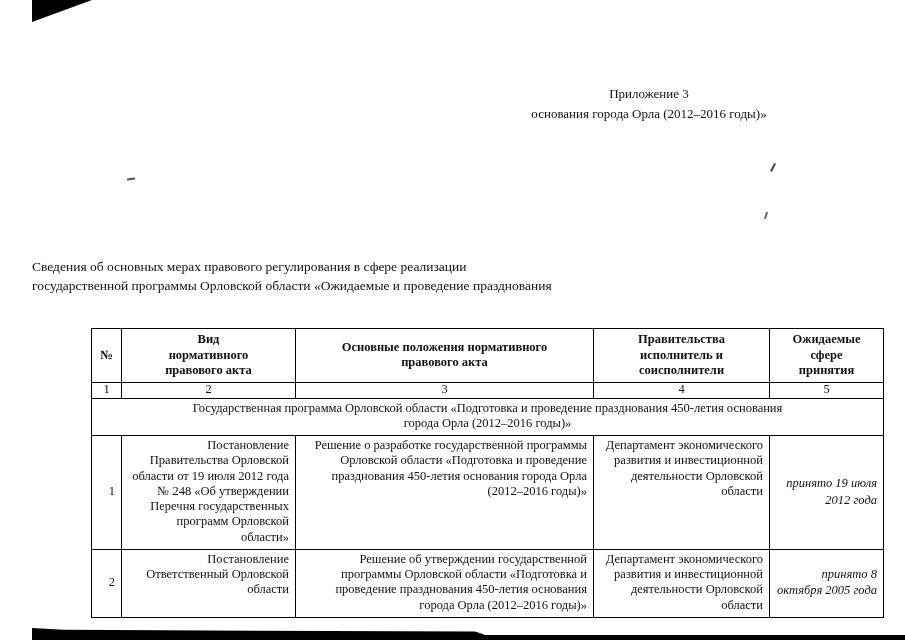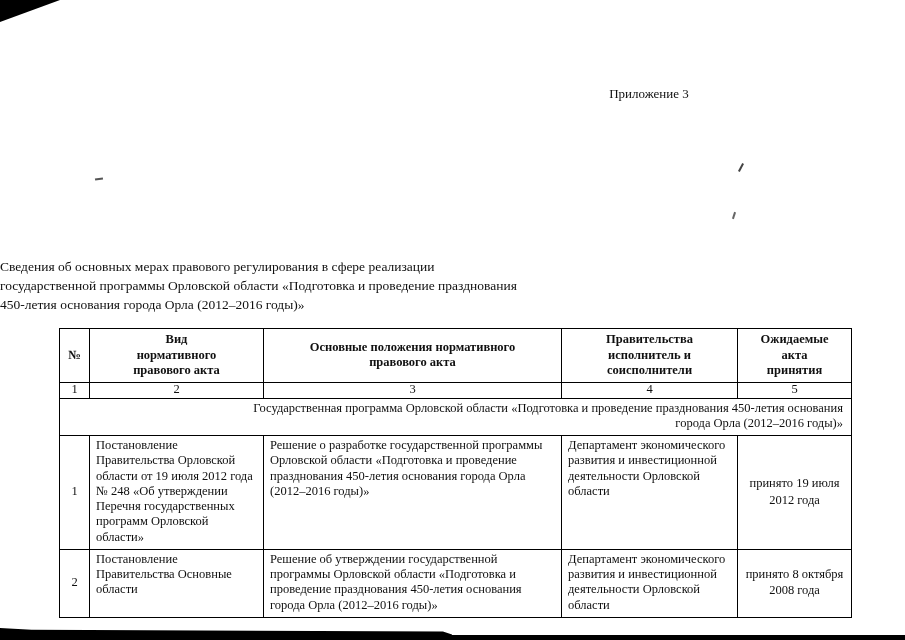--- a/index.html
+++ b/index.html
@@ -1,21 +1,21 @@
 <!DOCTYPE html>
 <html><head>
 <meta charset="utf-8">
 <style>
   html,body{margin:0;padding:0;}
   body{
     width:905px;height:640px;position:relative;overflow:hidden;
     background:#ffffff;color:#101010;
     font-family:"Liberation Serif", serif;
   }
-  .page{position:absolute;inset:0;}
+  .page{position:absolute;inset:0;margin-left:32px;}
 
   
   .corner-top-left{
     position:absolute;top:0;left:0;width:60px;height:22px;background:#000;
     clip-path:polygon(0 0,100% 0,0 100%);
   }
   .bottom-band-left{
     position:absolute;bottom:0;left:0;width:452px;height:12px;background:#000;
     clip-path:polygon(0 0,7% 15%,98% 30%,100% 55%,100% 100%,0 100%);
   }
@@ -44,45 +44,45 @@
   table{
     border-collapse:collapse;table-layout:fixed;width:792px;
     font-size:12.5px;line-height:1.22;
   }
   td,th{
     border:1px solid #000;padding:2px 6px;
     white-space:pre-line;vertical-align:top;overflow:hidden;
   }
   th{font-weight:bold;text-align:center;vertical-align:middle;padding:3px 4px;line-height:1.25;}
   tr.num-row td{text-align:center;padding:0 2px 1px;line-height:1.1;}
-  tr.section-row td{text-align:right;padding:2px 8px 4px;}
+  tr.section-row td{text-align:center;padding:2px 8px 4px;}
   td.col-num{text-align:center;vertical-align:middle;}
-  td.col-term{text-align:center;vertical-align:middle;line-height:1.35;}
-  tr.data-row td{padding:2px 6px 4px;}
+  td.col-term{text-align:center;vertical-align:middle;line-height:1.35;font-style:italic;}
+  tr.data-row td{padding:2px 6px 4px;text-align:right;}
 </style>
 </head>
 <body>
 
 <div class="page">
 
   <div class="corner-top-left"></div>
   <div class="bottom-band-left"></div>
   <div class="bottom-band-right"></div>
   <div class="speck speck-a"></div>
   <div class="speck speck-b"></div>
   <div class="speck speck-c"></div>
 
   <div class="appendix">
     <div>Приложение 3</div>
+    <div>основания города Орла (2012–2016 годы)»</div>
   </div>
 
   <div class="doc-title">
     <div>Сведения об основных мерах правового регулирования в сфере реализации</div>
-    <div>государственной программы Орловской области «Подготовка и проведение празднования</div>
-    <div>450-летия основания города Орла (2012–2016 годы)»</div>
+    <div>государственной программы Орловской области «Ожидаемые и проведение празднования</div>
   </div>
 
   <div class="table-wrap">
     <table>
       <colgroup>
         <col style="width:30px">
         <col style="width:174px">
         <col style="width:298px">
         <col style="width:176px">
         <col style="width:114px">
@@ -92,21 +92,21 @@
           <th>№</th>
           <th>Вид
 нормативного
 правового акта</th>
           <th>Основные положения нормативного
 правового акта</th>
           <th>Правительства
 исполнитель и
 соисполнители</th>
           <th>Ожидаемые
-акта
+сфере
 принятия</th>
         </tr>
         <tr class="num-row">
           <td>1</td>
           <td>2</td>
           <td>3</td>
           <td>4</td>
           <td>5</td>
         </tr>
         <tr class="section-row">
@@ -115,22 +115,22 @@
         </tr>
         <tr class="data-row">
           <td class="col-num">1</td>
           <td>Постановление Правительства Орловской области от 19 июля 2012 года  № 248 «Об утверждении Перечня государственных программ Орловской области»</td>
           <td>Решение о разработке государственной программы Орловской области «Подготовка и проведение празднования 450-летия основания города Орла (2012–2016 годы)»</td>
           <td>Департамент экономического развития и инвестиционной деятельности Орловской области</td>
           <td class="col-term">принято 19 июля 2012 года</td>
         </tr>
         <tr class="data-row">
           <td class="col-num">2</td>
-          <td>Постановление Правительства Основные области</td>
+          <td>Постановление Ответственный Орловской области</td>
           <td>Решение об утверждении государственной программы Орловской области «Подготовка и проведение празднования 450-летия основания города Орла (2012–2016 годы)»</td>
           <td>Департамент экономического развития и инвестиционной деятельности Орловской области</td>
-          <td class="col-term">принято 8 октября 2008 года</td>
+          <td class="col-term">принято 8 октября 2005 года</td>
         </tr>
       </tbody>
     </table>
   </div>
 
 </div>
 
 </body></html>

